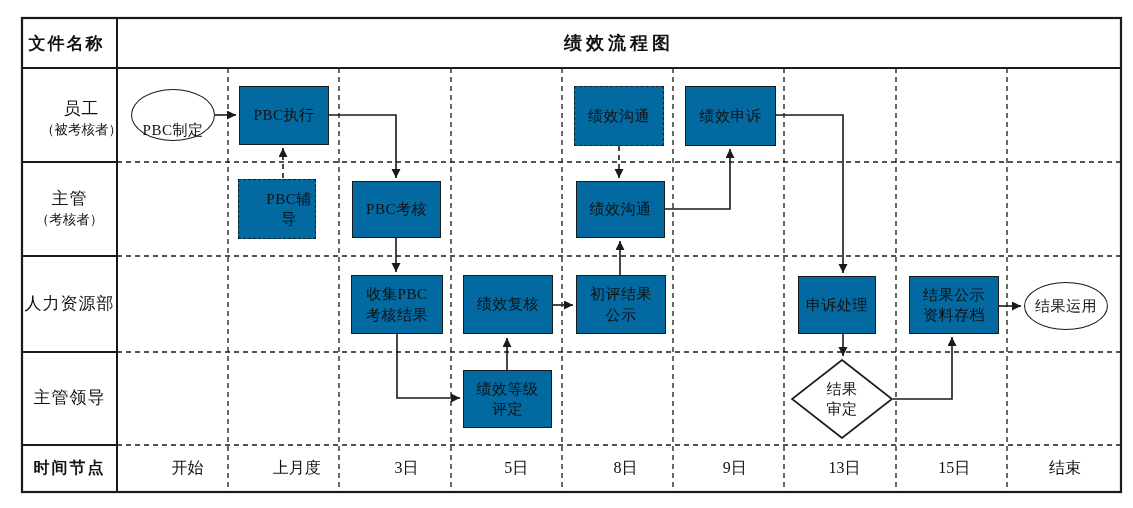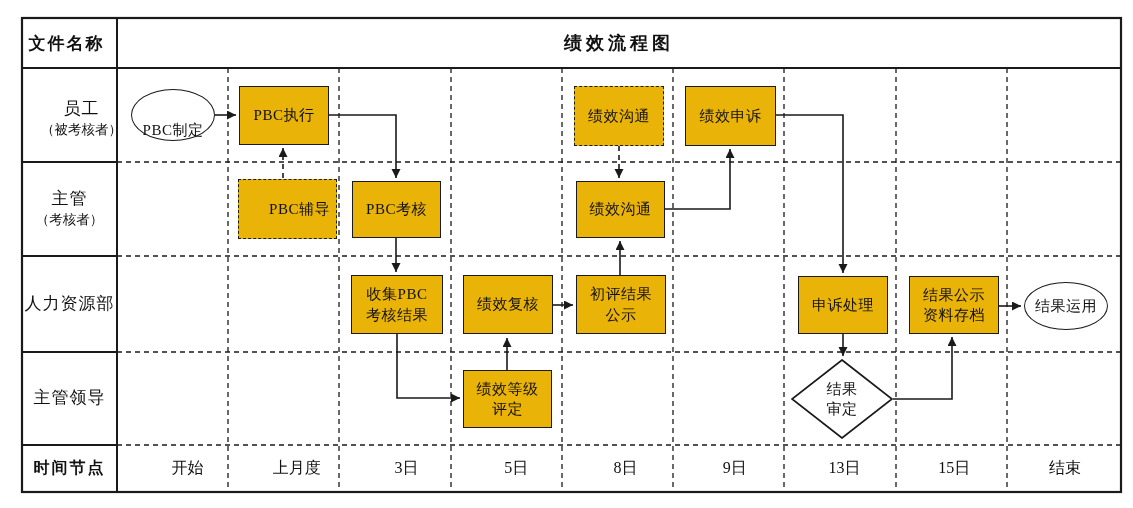--- a/index.html
+++ b/index.html
@@ -10,21 +10,21 @@
   }
   .abs{position:absolute;}
   .cell{display:flex;align-items:center;justify-content:center;flex-direction:column;}
   .doc-label{font-weight:bold;font-size:17px;letter-spacing:2px;}
   .title{font-weight:bold;font-size:18px;letter-spacing:4px;}
   .lane-label{font-size:17px;line-height:1.35;letter-spacing:1px;}
   .lane-sub{font-size:13.5px;letter-spacing:0;}
   .time-label{font-weight:bold;font-size:16px;letter-spacing:2px;}
   .tick{font-size:16px;display:flex;align-items:center;justify-content:center;}
   .node{
-    position:absolute;box-sizing:border-box;background:#eab308;
+    position:absolute;box-sizing:border-box;background:#0369a1;
     display:flex;align-items:center;justify-content:center;z-index:3;
   }
   .rect{border:1.8px solid #1a1a1a;}
   .rect-dashed{border:1.6px dashed #1a1a1a;}
   .ellipse{border:1.6px solid #1a1a1a;border-radius:50%;background:#ffffff;}
   .lbl{white-space:pre-line;text-align:center;font-size:15px;line-height:1.35;letter-spacing:0.5px;}
   .diamond-wrap{position:absolute;z-index:3;background:transparent;}
   .diamond-wrap .lbl{
     position:absolute;left:0;top:0;right:0;bottom:0;
     display:flex;align-items:center;justify-content:center;
@@ -133,42 +133,42 @@
   <div class="node rect" style="left:239px;top:86px;width:90px;height:59px;">
     <span class="lbl">PBC执行</span>
   </div>
   <div class="node rect-dashed" style="left:574px;top:86px;width:90px;height:60px;">
     <span class="lbl">绩效沟通</span>
   </div>
   <div class="node rect" style="left:685px;top:86px;width:91px;height:60px;">
     <span class="lbl">绩效申诉</span>
   </div>
 
-  <div class="node rect-dashed" style="left:238px;top:179px;width:99px;height:60px;padding-left:24px;">
+  <div class="node rect-dashed" style="left:238px;top:179px;width:78px;height:60px;padding-left:24px;">
     <span class="lbl">PBC辅导</span>
   </div>
   <div class="node rect" style="left:352px;top:181px;width:89px;height:57px;">
     <span class="lbl">PBC考核</span>
   </div>
   <div class="node rect" style="left:576px;top:181px;width:89px;height:57px;">
     <span class="lbl">绩效沟通</span>
   </div>
 
   <div class="node rect" style="left:351px;top:275px;width:92px;height:59px;">
     <span class="lbl">收集PBC
 考核结果</span>
   </div>
   <div class="node rect" style="left:463px;top:275px;width:90px;height:59px;justify-content:center;">
     <span class="lbl">绩效复核</span>
   </div>
   <div class="node rect" style="left:576px;top:275px;width:90px;height:59px;">
     <span class="lbl">初评结果
 公示</span>
   </div>
-  <div class="node rect" style="left:798px;top:276px;width:90px;height:58px;">
+  <div class="node rect" style="left:798px;top:276px;width:78px;height:58px;">
     <span class="lbl">申诉处理</span>
   </div>
   <div class="node rect" style="left:909px;top:276px;width:90px;height:58px;">
     <span class="lbl">结果公示
 资料存档</span>
   </div>
   <div class="node ellipse" style="left:1024px;top:282px;width:84px;height:48px;">
     <span class="lbl">结果运用</span>
   </div>
 

